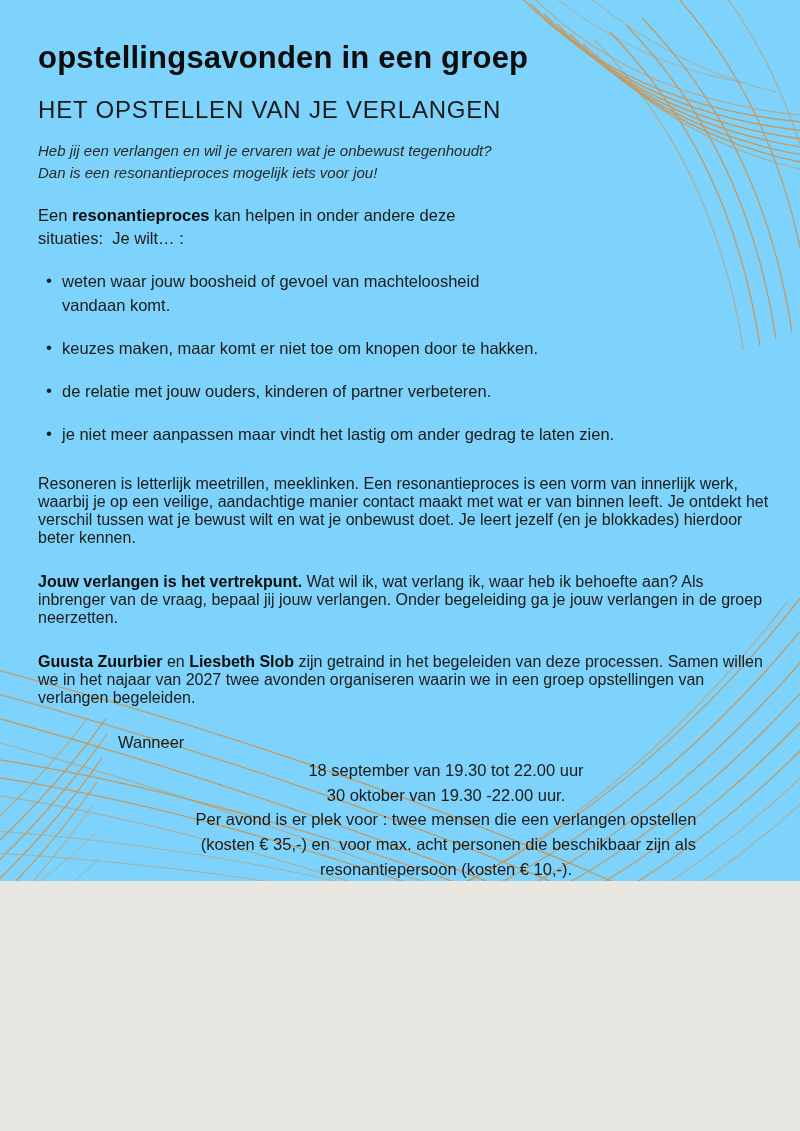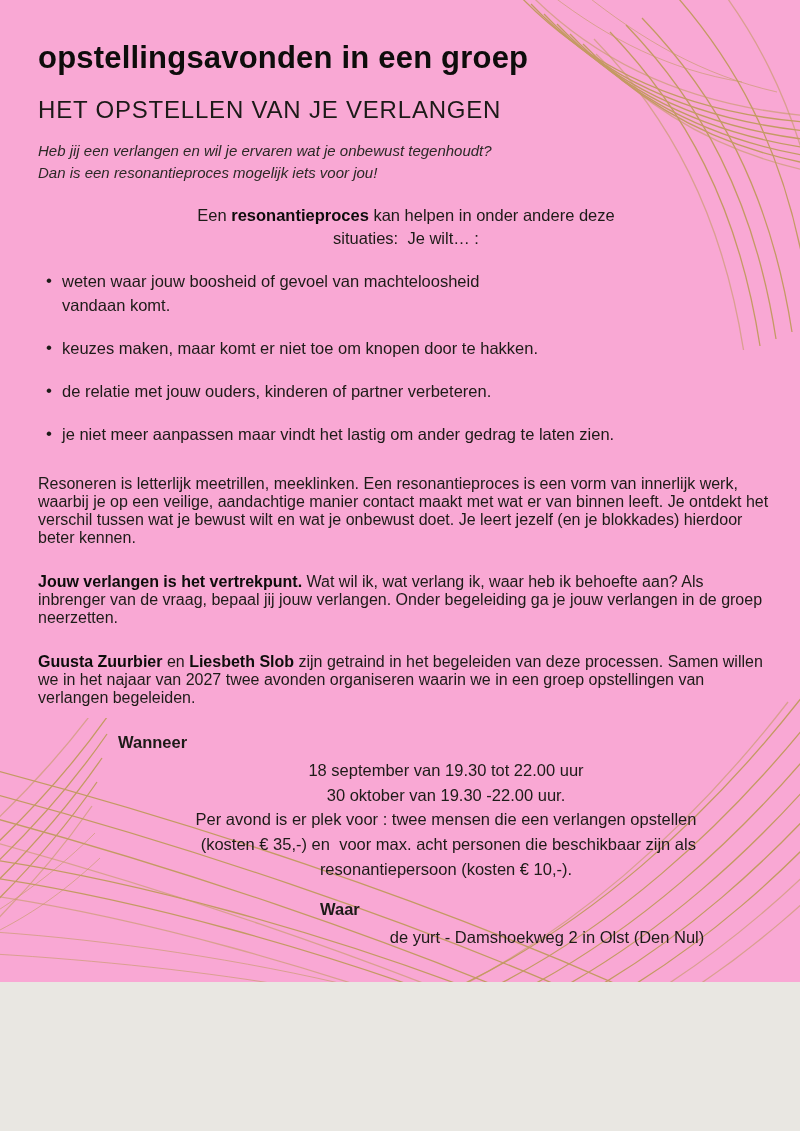--- a/index.html
+++ b/index.html
@@ -1,21 +1,21 @@
 <!DOCTYPE html>
 <html><head>
 <meta charset="utf-8">
 <style>
   * { margin: 0; padding: 0; box-sizing: border-box; }
   html, body { background: #e9e7e2; }
   .page {
     position: relative;
     width: 800px;
-    height: 982px;
-    background: #f9a8d4;
+    height: 881px;
+    background: #7dd3fc;
     overflow: hidden;
     font-family: "Liberation Sans", "DejaVu Sans", sans-serif;
     color: #1d1b18;
   }
   .deco { position: absolute; pointer-events: none; }
   .deco-tr { top: 0; right: 0; }
   .deco-left { left: 0; top: 718px; }
   .deco-bottom { left: 0; bottom: 0; }
   .deco path, .deco use { fill: none; stroke: #c49a63; stroke-width: 1.3; }
   .deco .thin { stroke-width: 1; opacity: 0.6; }
@@ -39,40 +39,40 @@
     margin-top: 16px;
     font-style: italic;
     font-size: 15px;
     line-height: 1.45;
     color: #2b2926;
   }
   .body-text, .lead, li, .line, .sec-heading {
     font-size: 16.5px;
     line-height: 1.45;
   }
-  .lead { margin-top: 20px; white-space: pre-wrap; text-align: center; }
+  .lead { margin-top: 20px; white-space: pre-wrap; }
   ul.bullets { margin-top: 6px; list-style: none; }
   ul.bullets li {
     position: relative;
     padding-left: 24px;
     margin: 19px 0;
     white-space: pre-wrap;
   }
   ul.bullets li::before {
     content: "•";
     position: absolute;
     left: 8px;
     top: -1px;
     font-size: 17px;
   }
   .para { margin-top: 28px; white-space: pre-wrap; }
   .para.gap { margin-top: 26px; }
 
   .section { margin-top: 20px; }
-  .section .sec-heading { font-weight: 700; margin-bottom: 3px; }
+  .section .sec-heading { font-weight: 400; margin-bottom: 3px; }
   .section .line { white-space: pre-wrap; line-height: 1.5; text-align: center; }
   .sec-wanneer   { margin-left: 80px;  margin-top: 24px; }
   .sec-aanmelden { margin-left: 155px; margin-top: 16px; }
   .sec-waar      { margin-left: 282px; margin-top: 16px; }
 
   strong { font-weight: 700; color: #0e0d0c; }
 </style>
 </head>
 <body>
 

